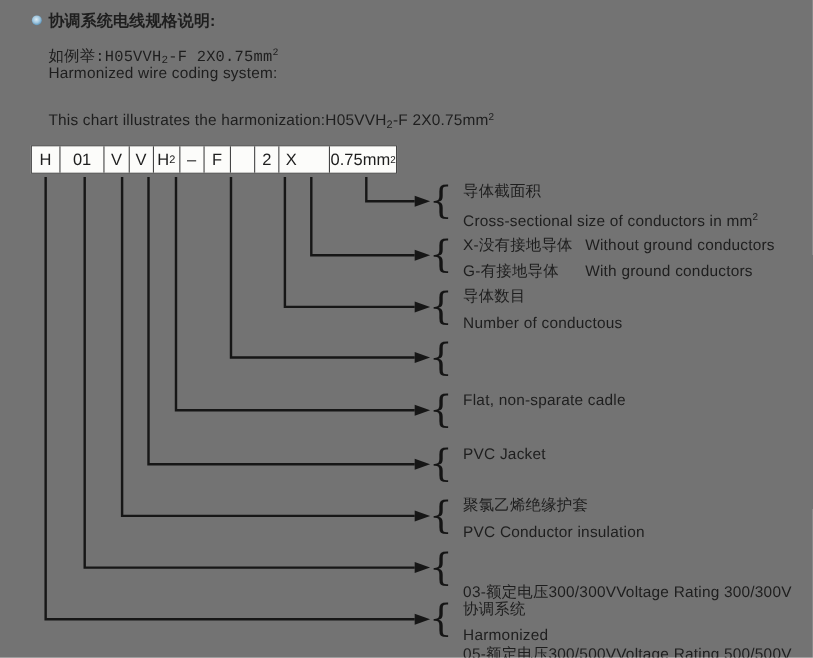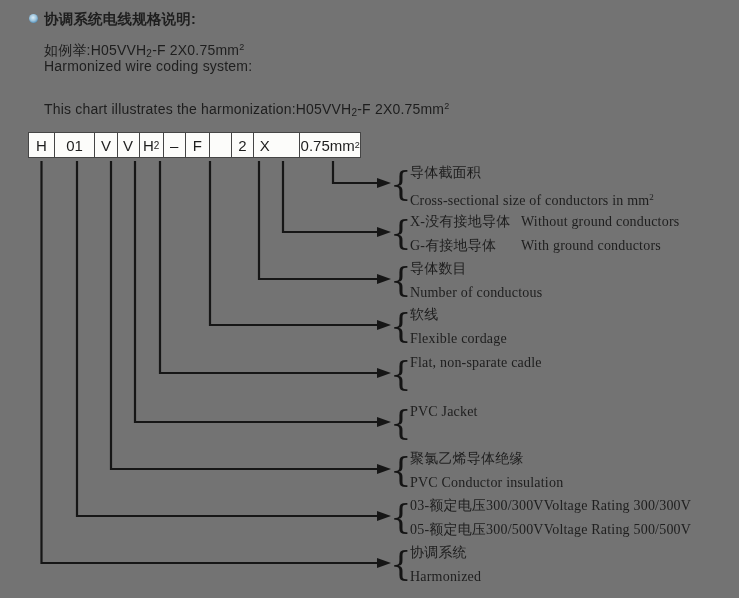--- a/index.html
+++ b/index.html
@@ -30,34 +30,34 @@
     border-left:1.5px solid #454545;
   }
   .cell:first-child{border-left:none;}
   .diagram-svg{position:absolute;left:0;top:0;pointer-events:none;}
   .legend-row{position:absolute;left:392px;width:345px;height:50px;}
   .brace{
     position:absolute;left:-2px;top:3px;
     font-family:"DejaVu Serif",serif;font-size:34px;line-height:38px;
     color:#141414;
   }
-  .legend-text{position:absolute;left:18px;top:0;width:318px;font-family:Liberation Serif, serif;}
+  .legend-text{position:absolute;left:29px;top:0;width:318px;}
   .lline{font-size:14px;line-height:24px;white-space:nowrap;letter-spacing:.2px;}
   .zh-col-narrow{display:inline-block;min-width:111px;}
-  .zh-col-wide{display:inline-block;min-width:129px;}
+  .zh-col-wide{display:inline-block;min-width:129px;margin-top:32px;}
 </style>
 </head>
 <body>
 
 <div class="page">
 
   <span class="abs bullet" style="left:29px;top:14px;"></span>
   <div class="abs hline title" style="left:44px;top:10px;">协调系统电线规格说明:</div>
 
-  <div class="abs hline" style="left:44px;top:42px;"><span>如例举:H05VVH</span><sub class="small">2</sub><span>-F 2X0.75mm</span><sup class="small">2</sup></div>
+  <div class="abs hline" style="left:44px;top:42px;font-family:Liberation Mono, monospace;"><span>如例举:H05VVH</span><sub class="small">2</sub><span>-F 2X0.75mm</span><sup class="small">2</sup></div>
 
   <div class="abs hline" style="left:44px;top:58px;">Harmonized wire coding system:</div>
 
   <div class="abs hline" style="left:44px;top:101px;"><span>This chart illustrates the harmonization:H05VVH</span><sub class="small">2</sub><span>-F 2X0.75mm</span><sup class="small">2</sup></div>
 
   <div class="abs codebox" style="left:28px;top:132px;width:333px;">
     <div class="cell" style="width:27px;">H</div>
     <div class="cell" style="width:44px;">01</div>
     <div class="cell" style="width:24px;">V</div>
     <div class="cell" style="width:24px;">V</div>
@@ -120,44 +120,40 @@
   <div class="legend-row" style="top:257px;">
     <span class="brace">{</span>
     <div class="legend-text">
       <div class="lline">导体数目</div>
       <div class="lline">Number of conductous</div>
     </div>
   </div>
 
   <div class="legend-row" style="top:303px;">
     <span class="brace">{</span>
-    <div class="legend-text">
-      <div class="lline">软线</div>
-      <div class="lline">Flexible cordage</div>
-    </div>
   </div>
 
   <div class="legend-row" style="top:351px;">
     <span class="brace">{</span>
     <div class="legend-text">
       <div class="lline">Flat, non-sparate cadle</div>
     </div>
   </div>
 
   <div class="legend-row" style="top:400px;">
     <span class="brace">{</span>
     <div class="legend-text">
       <div class="lline">PVC Jacket</div>
     </div>
   </div>
 
   <div class="legend-row" style="top:447px;">
     <span class="brace">{</span>
     <div class="legend-text">
-      <div class="lline">聚氯乙烯导体绝缘</div>
+      <div class="lline">聚氯乙烯绝缘护套</div>
       <div class="lline">PVC Conductor insulation</div>
     </div>
   </div>
 
   <div class="legend-row" style="top:494px;">
     <span class="brace">{</span>
     <div class="legend-text">
       <div class="lline"><span class="zh-col-wide">03-额定电压300/300V</span><span>Voltage Rating 300/300V</span></div>
       <div class="lline"><span class="zh-col-wide">05-额定电压300/500V</span><span>Voltage Rating 500/500V</span></div>
     </div>

